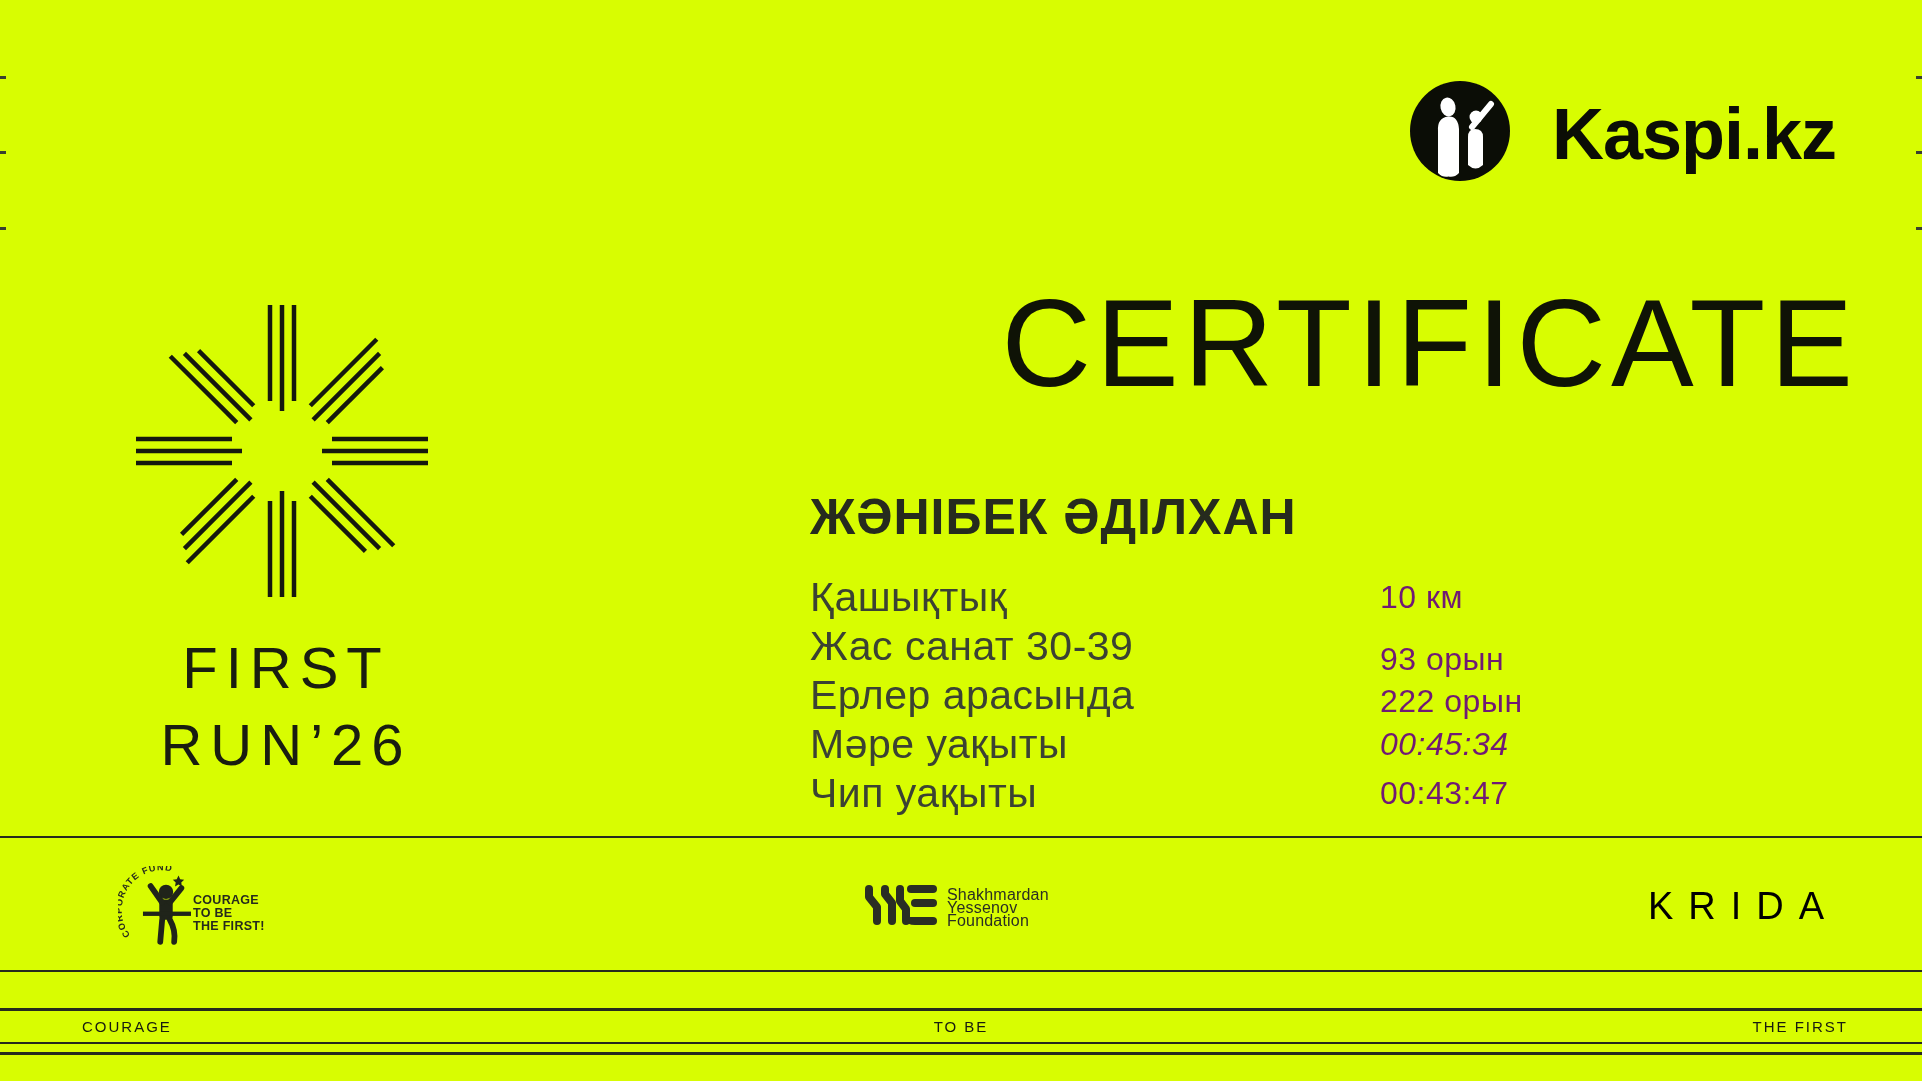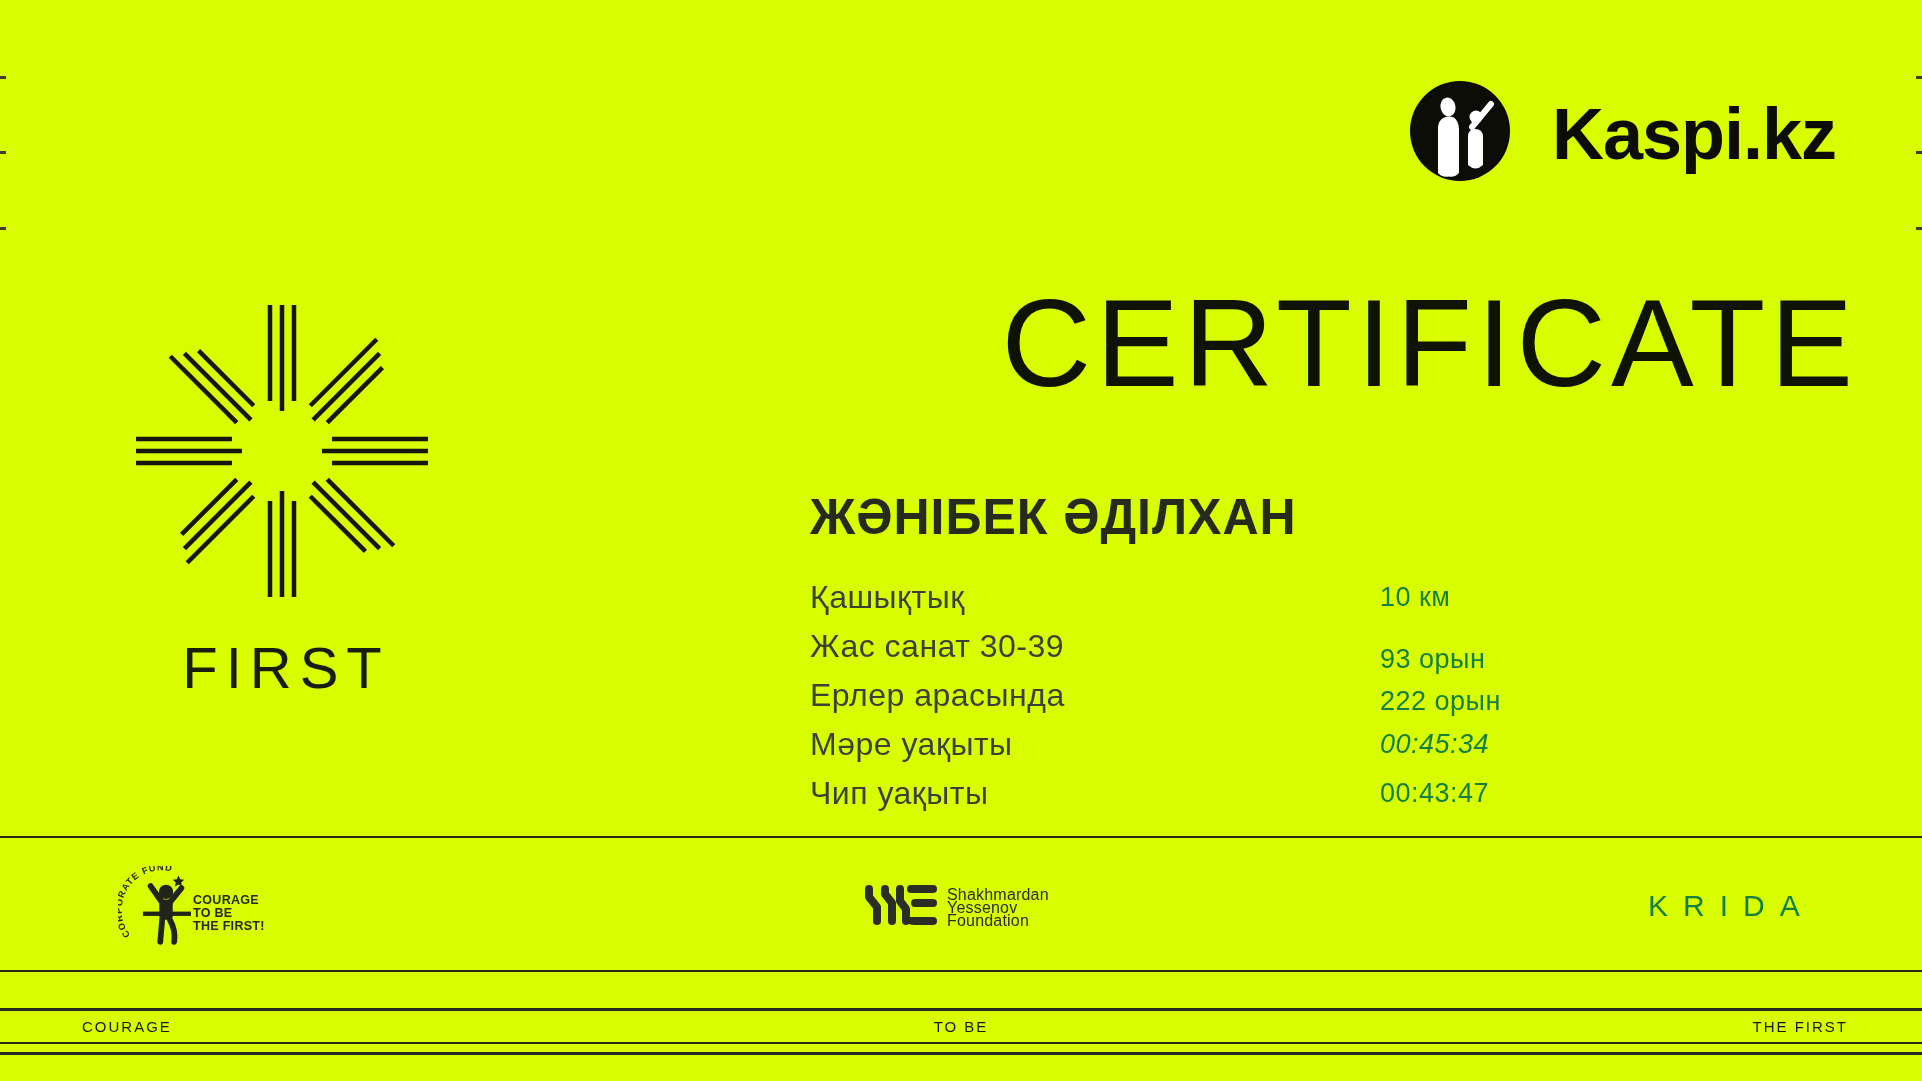--- a/index.html
+++ b/index.html
@@ -19,22 +19,22 @@
          letter-spacing:5px;color:#0f1306;line-height:124px;white-space:nowrap;}
   
   #snowflake{position:absolute;left:132px;top:301px;}
   .event-line{position:absolute;left:131px;width:310px;text-align:center;
               font-size:58px;font-weight:400;letter-spacing:8px;color:#191d10;line-height:60px;white-space:nowrap;}
   #event-line1{top:638px;}
   #event-line2{top:715px;}
   
   #recipient{position:absolute;left:810px;top:492px;font-size:50px;font-weight:700;
              letter-spacing:1px;color:#262b1e;line-height:50px;white-space:nowrap;}
-  .res-label{position:absolute;left:810px;font-size:32px;color:#3b4233;letter-spacing:.5px;line-height:38px;white-space:nowrap;}
-  .res-value{position:absolute;left:1380px;font-size:27px;color:#15803d;letter-spacing:.5px;line-height:38px;white-space:nowrap;}
+  .res-label{position:absolute;left:810px;font-size:41px;color:#3b4233;letter-spacing:.5px;line-height:38px;white-space:nowrap;}
+  .res-value{position:absolute;left:1380px;font-size:32px;color:#701a75;letter-spacing:.5px;line-height:38px;white-space:nowrap;}
   #rl1{top:578px;} #rv1{top:578px;}
   #rl2{top:627px;} #rv2{top:640px;}
   #rl3{top:676px;} #rv3{top:682px;}
   #rl4{top:725px;} #rv4{top:725px;font-style:italic;}
   #rl5{top:774px;} #rv5{top:774px;}
   
   .rule{position:absolute;left:0;width:1922px;background:#262b1d;}
   #rule-main{top:836px;height:2px;}
   #rule-b1{top:970px;height:2px;}
   #rule-b2{top:1008px;height:3px;}
@@ -42,22 +42,22 @@
   #rule-b4{top:1052px;height:3px;}
   
   #cf-logo{position:absolute;left:118px;top:866px;}
   .cf-slogan{position:absolute;left:193px;font-size:12.5px;font-weight:600;
              letter-spacing:.3px;color:#262b1d;line-height:13px;white-space:nowrap;}
   #cfs1{top:894px;} #cfs2{top:907px;} #cfs3{top:920px;}
   #ye-mark{position:absolute;left:863px;top:884px;}
   .ye-line{position:absolute;left:947px;font-size:16px;font-weight:500;
            color:#2a2e24;line-height:13px;letter-spacing:.2px;white-space:nowrap;}
   #ye1{top:888px;} #ye2{top:901px;} #ye3{top:914px;}
-  #krida{position:absolute;left:1648px;top:890px;font-size:30px;font-weight:300;
-         letter-spacing:15px;color:#15803d;line-height:32px;white-space:nowrap;}
+  #krida{position:absolute;left:1648px;top:890px;font-size:38px;font-weight:300;
+         letter-spacing:15px;color:#000000;line-height:32px;white-space:nowrap;}
   
   .foot-text{position:absolute;top:1018px;font-size:15px;font-weight:500;
              letter-spacing:2px;color:#181c10;line-height:17px;white-space:nowrap;}
   #foot-left{left:82px;}
   #foot-center{left:50%;transform:translateX(-50%);}
   #foot-right{right:74px;}
 </style>
 </head>
 <body>
 
@@ -128,20 +128,21 @@
           </g>
         <g transform="rotate(315)">
             <line x1="-12" y1="-146" x2="-12" y2="-52"></line>
             <line x1="0" y1="-138" x2="0" y2="-44"></line>
             <line x1="12" y1="-130" x2="12" y2="-52"></line>
           </g>
       </g>
     </g>
   </svg>
   <div id="event-line1" class="event-line">FIRST</div>
+  <div id="event-line2" class="event-line">RUN’26</div>
 
   <div id="recipient">ЖӘНІБЕК ӘДІЛХАН</div>
 
   <div id="rl1" class="res-label">Қашықтық</div>
   <div id="rv1" class="res-value">10 км</div>
   <div id="rl2" class="res-label">Жас санат 30-39</div>
   <div id="rv2" class="res-value">93 орын</div>
   <div id="rl3" class="res-label">Ерлер арасында</div>
   <div id="rv3" class="res-value">222 орын</div>
   <div id="rl4" class="res-label">Мәре уақыты</div>

